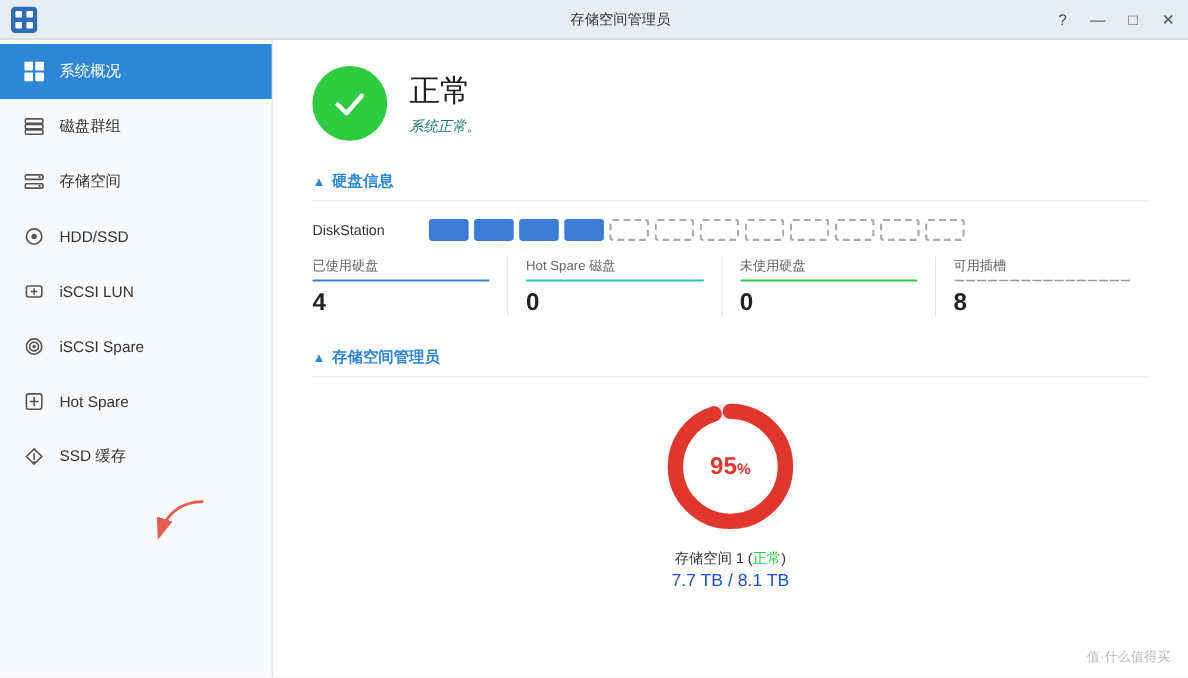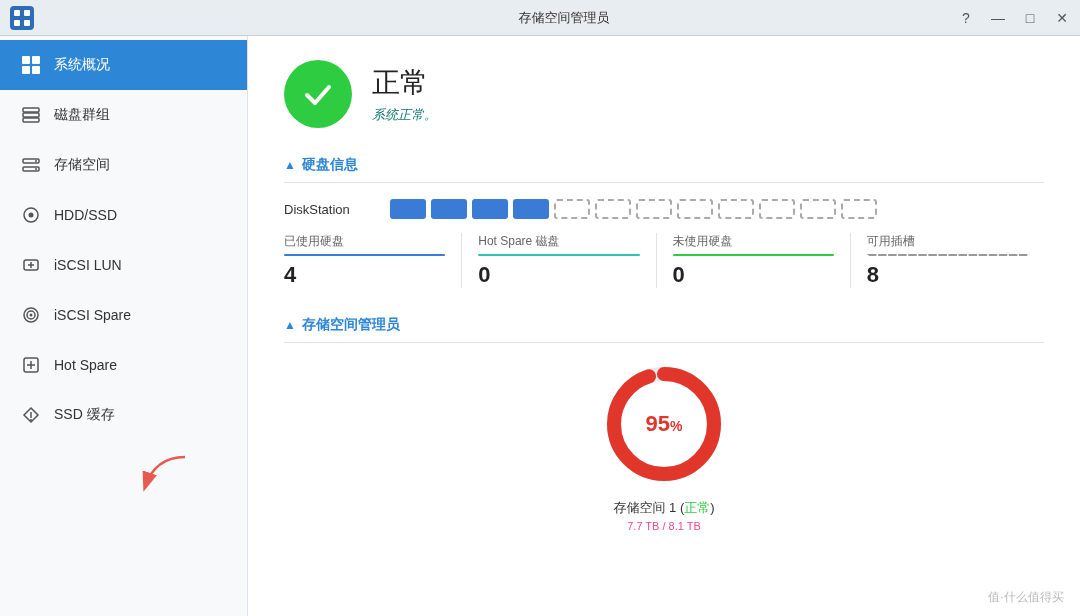--- a/index.html
+++ b/index.html
@@ -250,22 +250,22 @@
     }
     .volume-name {
       margin-top: 10px;
       font-size: 13px;
       color: #333;
     }
     .volume-name .normal-badge {
       color: #2ecc40;
     }
     .volume-usage {
-      font-size: 11px;
-      color: #ec4899;
+      font-size: 16px;
+      color: #1d4ed8;
       margin-top: 3px;
     }
 
     
     .arrow-annotation {
       position: absolute;
       bottom: 110px;
       left: 135px;
     }
 

